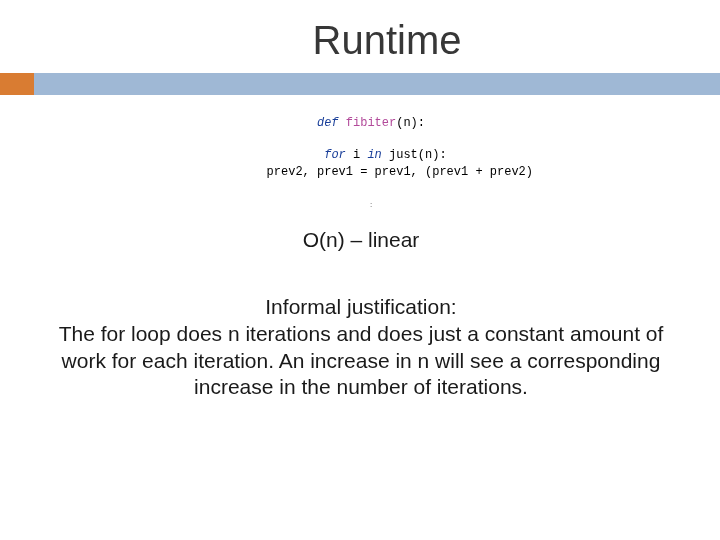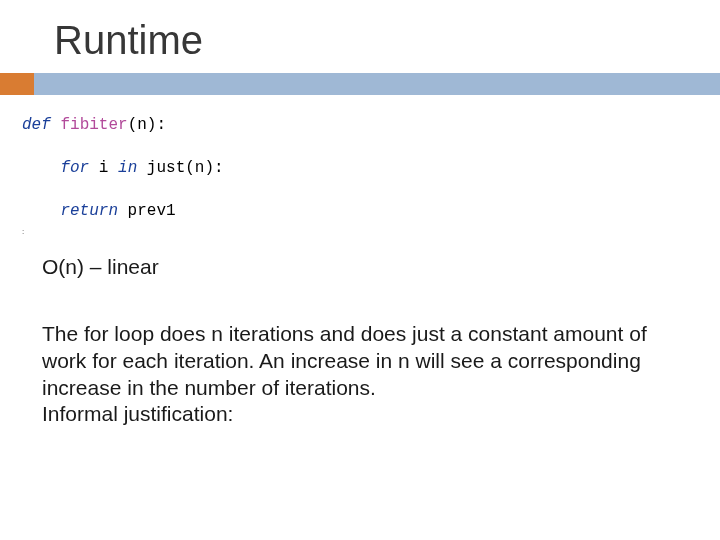--- a/index.html
+++ b/index.html
@@ -3,20 +3,21 @@
 <meta charset="utf-8">
 <style>
   * { margin: 0; padding: 0; box-sizing: border-box; }
   html, body { width: 720px; height: 540px; background: #fff; font-family: Arial, Helvetica, sans-serif; }
   .slide {
     width: 720px;
     height: 493px;
     background: #fff;
     position: relative;
     padding: 0;
+    text-align: center;
   }
   .title {
     font-size: 40px;
     color: #373737;
     padding: 18px 0 10px 54px;
     font-weight: 400;
   }
   .accent-row {
     display: flex;
     align-items: stretch;
@@ -29,21 +30,21 @@
     background: #d97c32;
   }
   .accent-bar {
     flex: 1;
     height: 22px;
     background: #9fb8d5;
   }
   .code-block {
     padding: 20px 0 0 22px;
     font-family: "Lucida Console", Monaco, "Courier New", monospace;
-    font-size: 16px;
+    font-size: 12px;
     line-height: 1.35;
     color: #000;
   }
   .code-line { white-space: pre; }
   .kw { color: #1a3f99; font-style: italic; }
   .fn { color: #b24a9a; }
   .num { color: #12853a; }
   .tiny-colon {
     font-size: 8px;
     color: #444;
@@ -67,28 +68,28 @@
 
   <div class="accent-row">
     <div class="accent-block"></div>
     <div class="accent-bar"></div>
   </div>
 
   <div class="code-block">
     <div class="code-line"><span class="kw">def</span> <span class="fn">fibiter</span><span>(n):</span></div>
     <div class="code-line">&nbsp;</div>
     <div class="code-line">    <span class="kw">for</span><span> i </span><span class="kw">in</span><span> just(n):</span></div>
+    <div class="code-line">        prev2, prev1 = prev1, (prev1 + prev2)</div>
     <div class="code-line">&nbsp;</div>
-    <div class="code-line">    <span class="kw">return</span><span> prev1</span></div>
   </div>
 
   <div class="tiny-colon">:</div>
 
   <div class="body-text">O(n) – linear</div>
 
   <div class="spacer"></div>
 
   <div class="body-text">
+    <div>Informal justification:</div>
     <div>The for loop does n iterations and does just a constant amount of work for each iteration.  An increase in n will see a corresponding increase in the number of iterations.</div>
-    <div>Informal justification:</div>
   </div>
 
 </div>
 
 </body></html>

